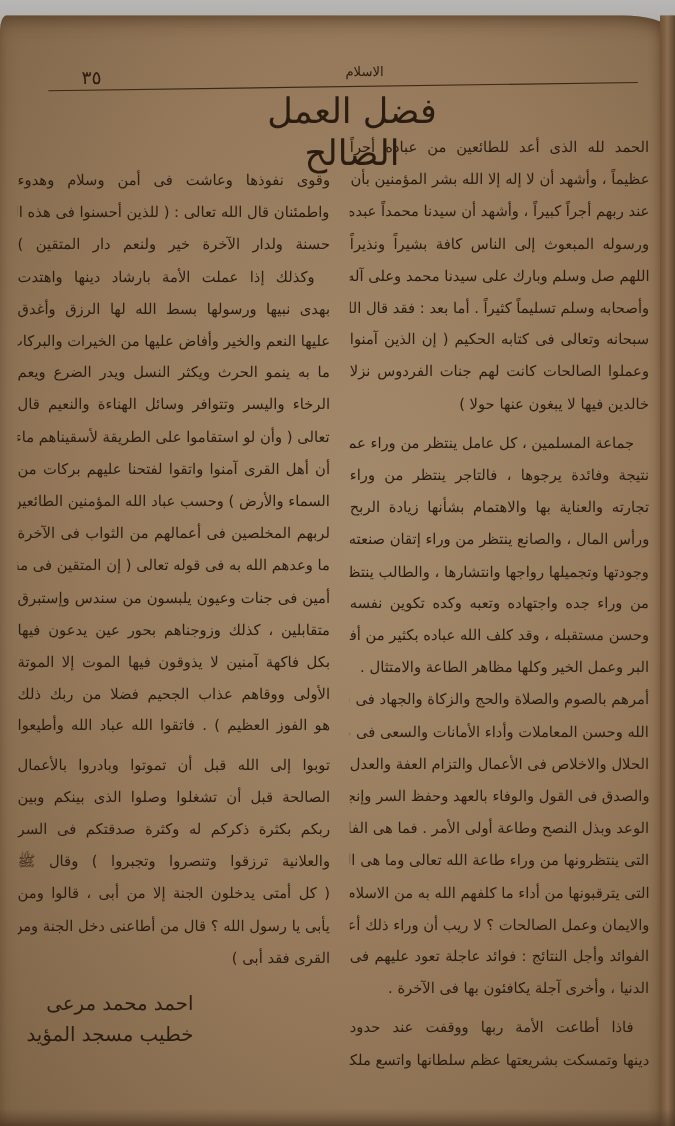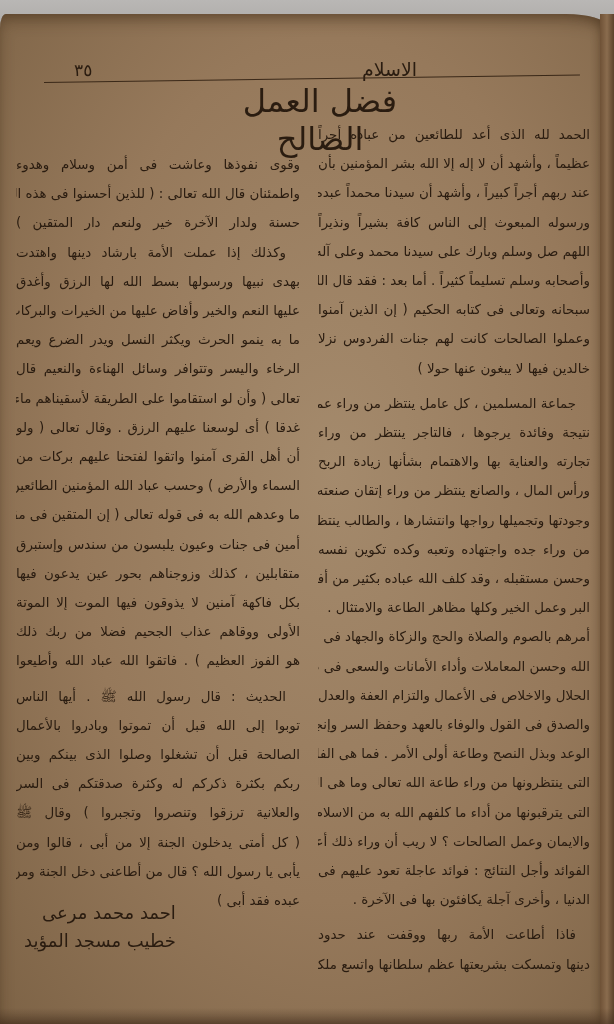--- a/index.html
+++ b/index.html
@@ -30,23 +30,22 @@
   }
   .ink { color:#2a1c10; }
 
   .running-head {
     position:absolute; left:44px; top:58px; width:540px; height:28px;
   }
   .page-number {
     position:absolute; left:14px; top:2px; font-size:17px; font-family:"DejaVu Serif", serif;margin-left:16px;
   }
   .journal-name {
-    position:absolute; left:270px; top:0px; font-size:19px; font-family:"DejaVu Sans", sans-serif;
+    position:absolute; left:270px; top:0px; font-size:12px; font-family:"DejaVu Sans", sans-serif;
     direction:rtl;
-    margin-left:48px;
   }
   .head-rule {
     position:absolute; left:0; top:24px; width:536px; height:0;
     border-top:1.5px solid #3a2818;
     transform:rotate(-0.8deg); transform-origin:left;
   }
   .article-title {
     position:absolute; left:200px; top:82px; width:240px; text-align:center;
     font-size:32px; direction:rtl; font-family:"DejaVu Sans", sans-serif;
     letter-spacing:0.5px;
@@ -119,36 +118,35 @@
 <div class="column col-left ink" id="col-left">
     <span class="line">وقوى نفوذها وعاشت فى أمن وسلام وهدوء</span>
     <span class="line">واطمئنان قال الله تعالى : ( للذين أحسنوا فى هذه الدنيا</span>
     <span class="line">حسنة ولدار الآخرة خير ولنعم دار المتقين )</span>
     <span class="line indent">وكذلك إذا عملت الأمة بارشاد دينها واهتدت</span>
     <span class="line">بهدى نبيها ورسولها بسط الله لها الرزق وأغدق</span>
     <span class="line">عليها النعم والخير وأفاض عليها من الخيرات والبركات</span>
     <span class="line">ما به ينمو الحرث ويكثر النسل ويدر الضرع ويعم</span>
     <span class="line">الرخاء واليسر وتتوافر وسائل الهناءة والنعيم قال</span>
     <span class="line">تعالى ( وأن لو استقاموا على الطريقة لأسقيناهم ماء</span>
-    <span class="line">غدقا ) أى لوسعنا عليهم الرزق . وقال تعالى ( ولو</span>
     <span class="line">أن أهل القرى آمنوا واتقوا لفتحنا عليهم بركات من</span>
     <span class="line">السماء والأرض ) وحسب عباد الله المؤمنين الطائعين</span>
+    <span class="line">لربهم المخلصين فى أعمالهم من الثواب فى الآخرة</span>
     <span class="line">ما وعدهم الله به فى قوله تعالى ( إن المتقين فى مقام</span>
     <span class="line">أمين فى جنات وعيون يلبسون من سندس وإستبرق</span>
     <span class="line">متقابلين ، كذلك وزوجناهم بحور عين يدعون فيها</span>
     <span class="line">بكل فاكهة آمنين لا يذوقون فيها الموت إلا الموتة</span>
     <span class="line">الأولى ووقاهم عذاب الجحيم فضلا من ربك ذلك</span>
     <span class="line">هو الفوز العظيم ) . فاتقوا الله عباد الله وأطيعوا</span>
     <div class="para-gap"></div>
-    <span class="line indent">الحديث : قال رسول الله ﷺ . أيها الناس</span>
     <span class="line">توبوا إلى الله قبل أن تموتوا وبادروا بالأعمال</span>
     <span class="line">الصالحة قبل أن تشغلوا وصلوا الذى بينكم وبين</span>
     <span class="line">ربكم بكثرة ذكركم له وكثرة صدقتكم فى السر</span>
     <span class="line">والعلانية ترزقوا وتنصروا وتجبروا ) وقال ﷺ</span>
     <span class="line">( كل أمتى يدخلون الجنة إلا من أبى ، قالوا ومن</span>
     <span class="line">يأبى يا رسول الله ؟ قال من أطاعنى دخل الجنة ومن</span>
-    <span class="line short">عبده فقد أبى )</span>
+    <span class="line short">القرى فقد أبى )</span>
   </div>
 
 <div class="signature sig-name ink">احمد محمد مرعى</div>
 <div class="signature sig-title ink">خطيب مسجد المؤيد</div>
 
 <div class="bottom-shadow"></div>
 
 </body></html>

